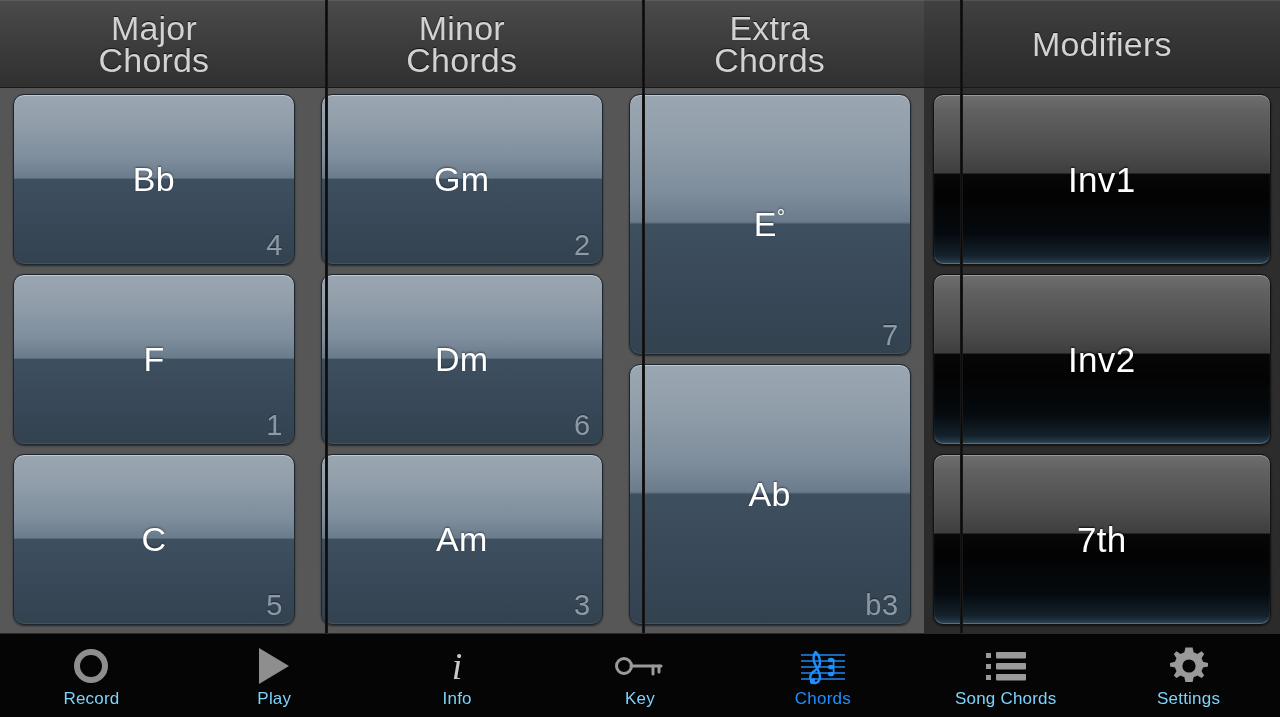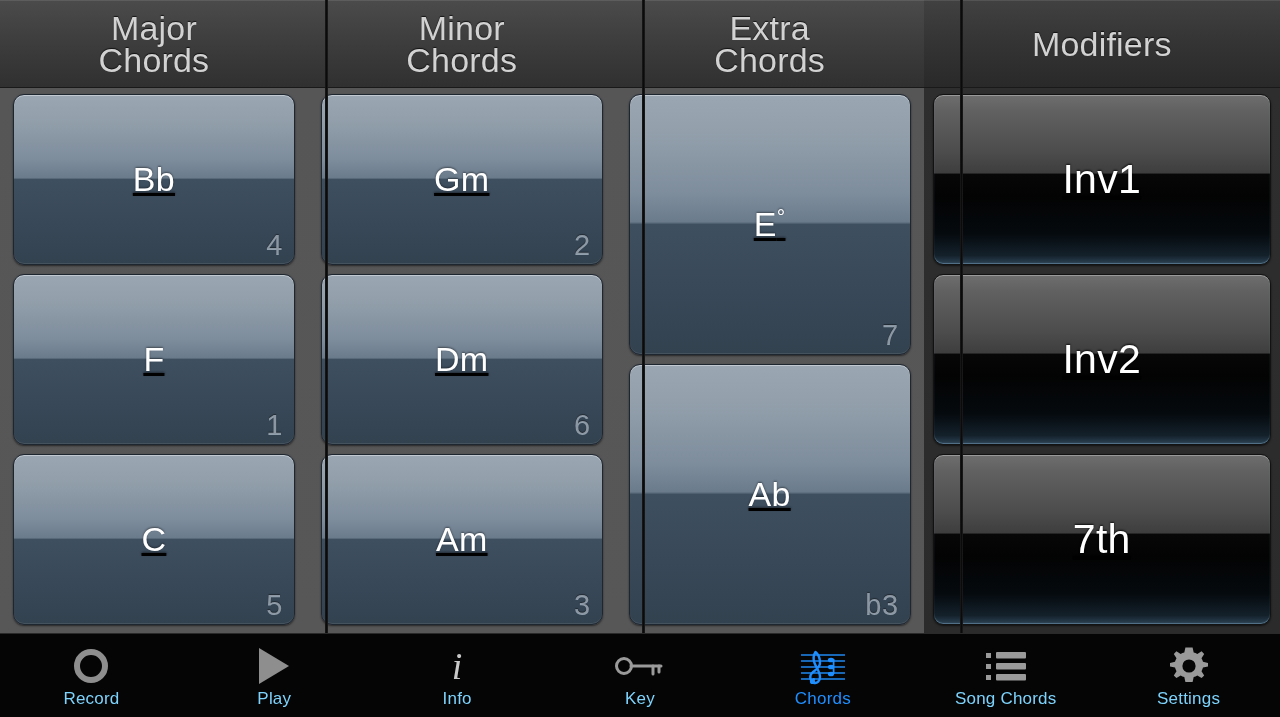--- a/index.html
+++ b/index.html
@@ -95,21 +95,20 @@
   }
 
   
   .pad {
     position:relative;
     flex:1 1 0;
     border-radius:11px;
     overflow:hidden;
     display:flex; align-items:center; justify-content:center;
     cursor:pointer;
-    text-decoration:underline;
   }
 
   .pad.chord {
     background:
       linear-gradient(to bottom,
         #9aa6b2 0%,
         #93a0ac 14%,
         #7e8d9c 38%,
         #6a7b8c 49%,
         #3e4f60 50%,
@@ -162,21 +161,21 @@
         #14212b 95%,
         #2c4354 100%);
     border:1px solid #121212;
     border-radius:10px;
     box-shadow:
       inset 0 1px 0 rgba(255,255,255,.30),
       inset 0 -1px 1px rgba(140,180,210,.45),
       0 1px 2px rgba(0,0,0,.6);
   }
   .pad.modifier .pad-label {
-    font-size:41px;
+    font-size:35px;
     text-shadow:0 -1px 2px rgba(0,0,0,.8);
   }
 
   
   #tabbar {
     height:84px;
     flex:0 0 84px;
     background:#050505;
     border-top:1px solid #2a2a2a;
     display:flex;

